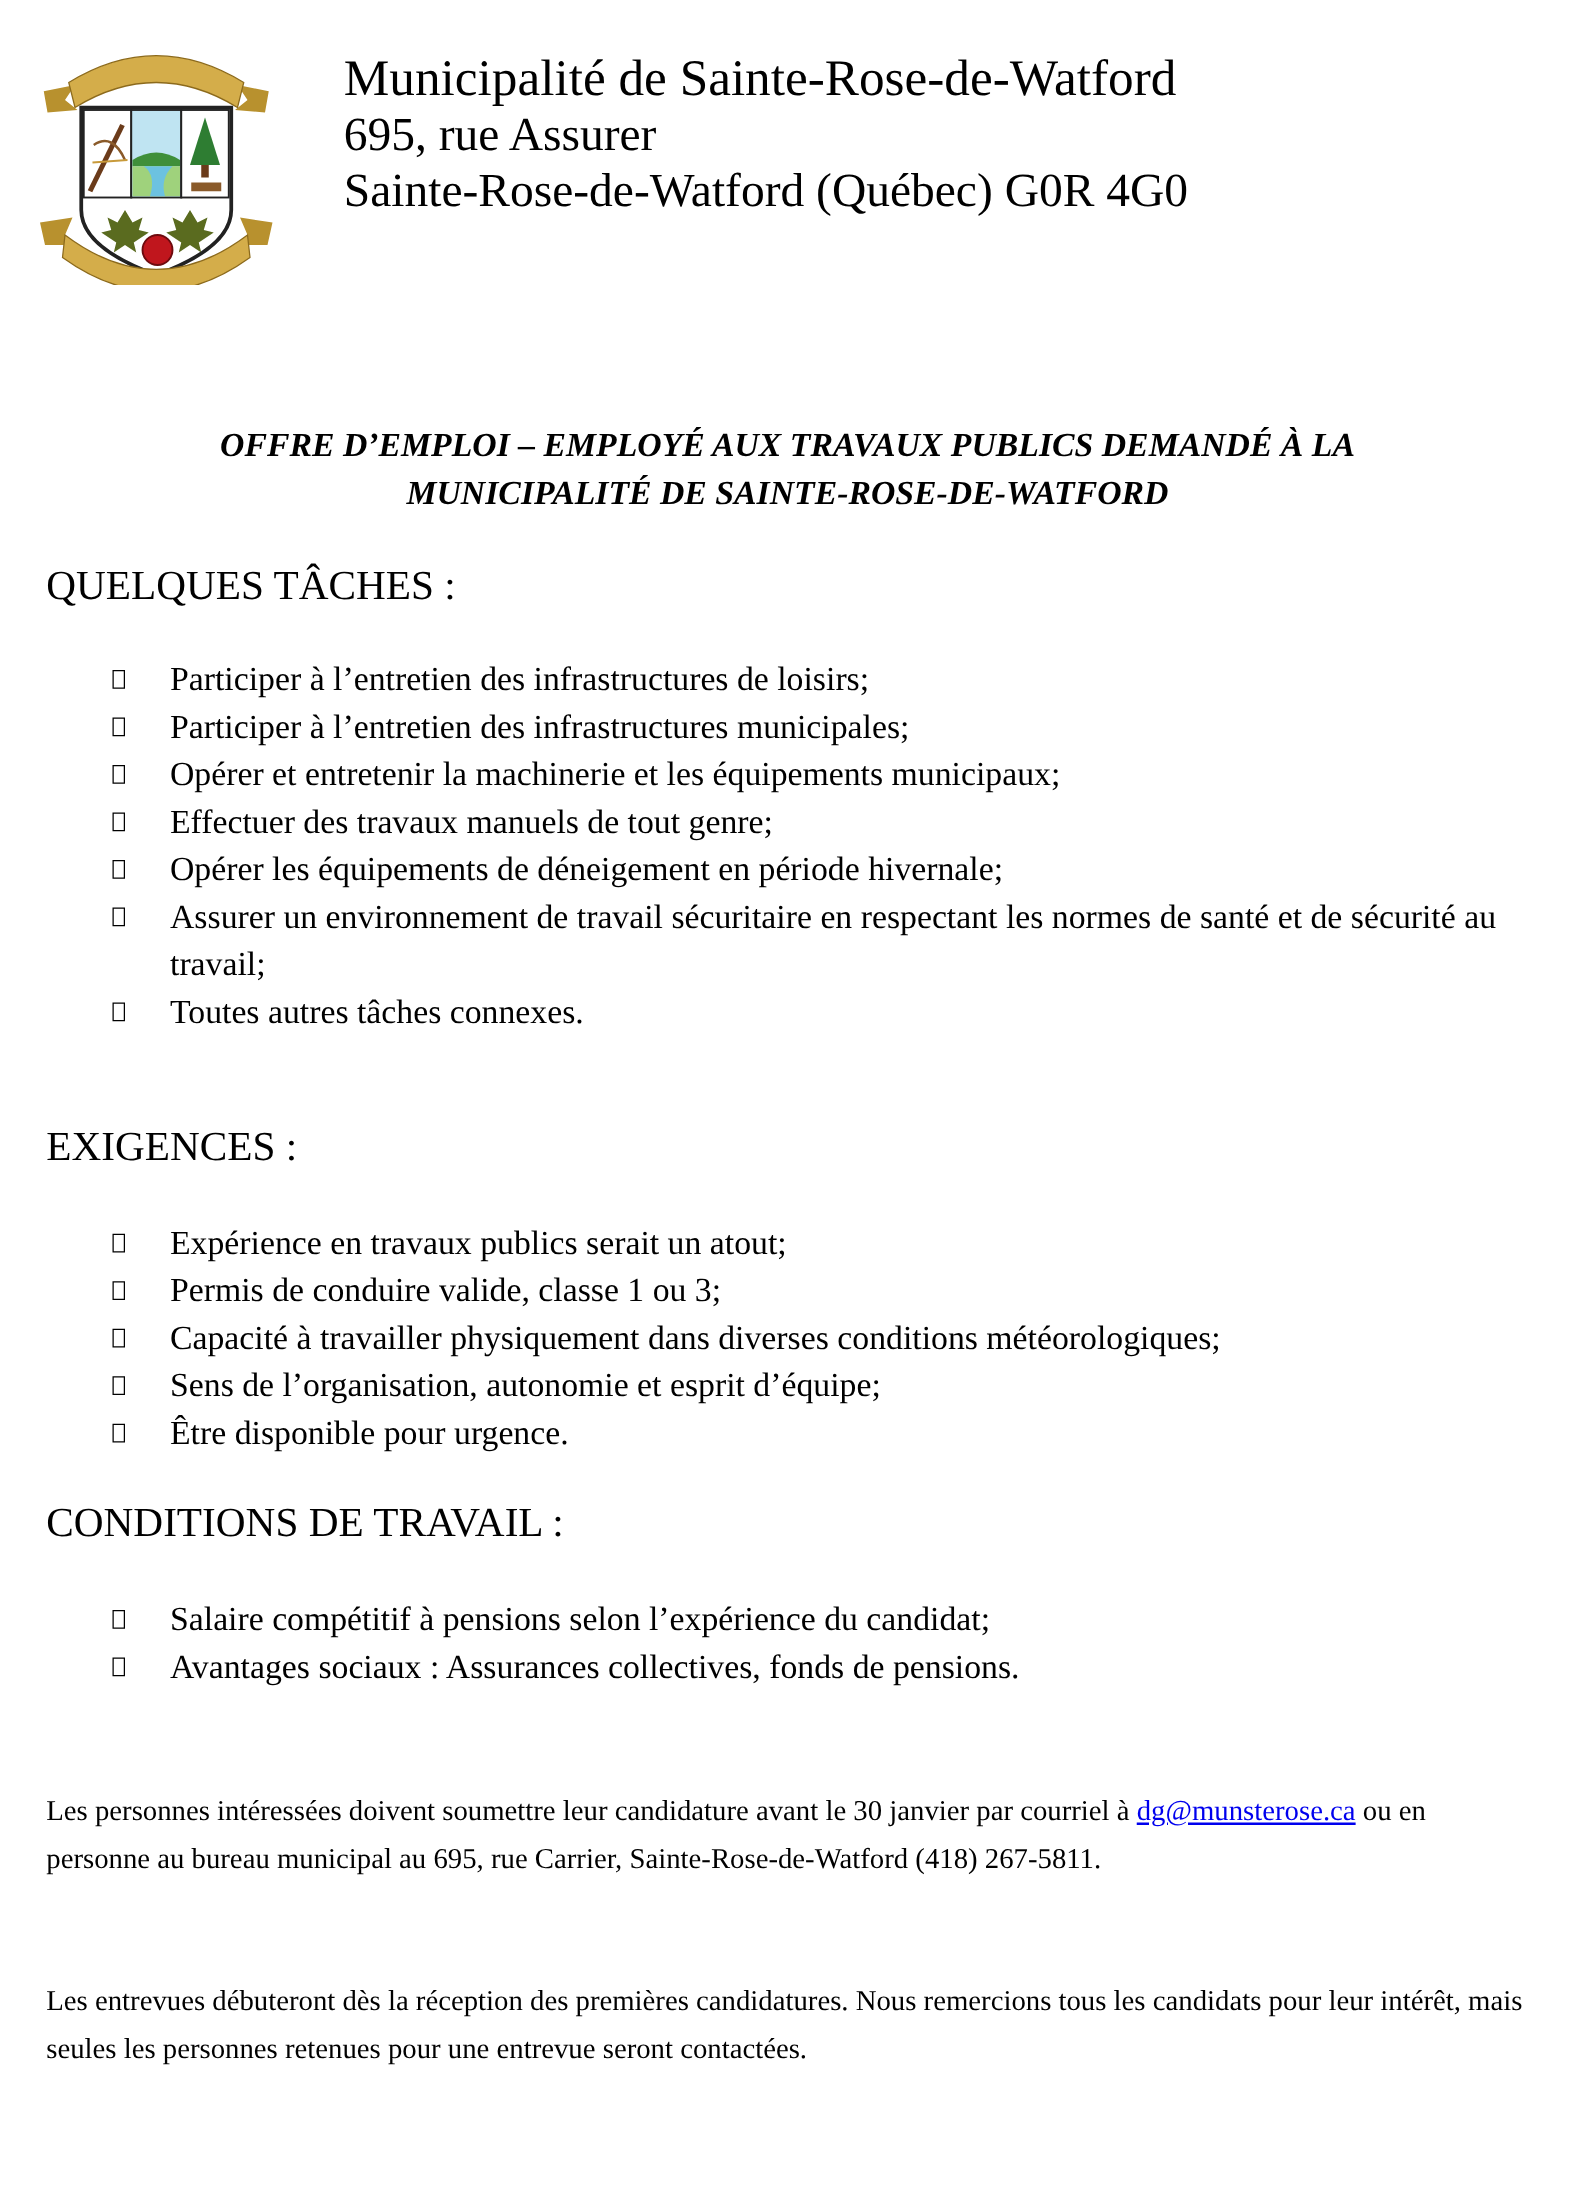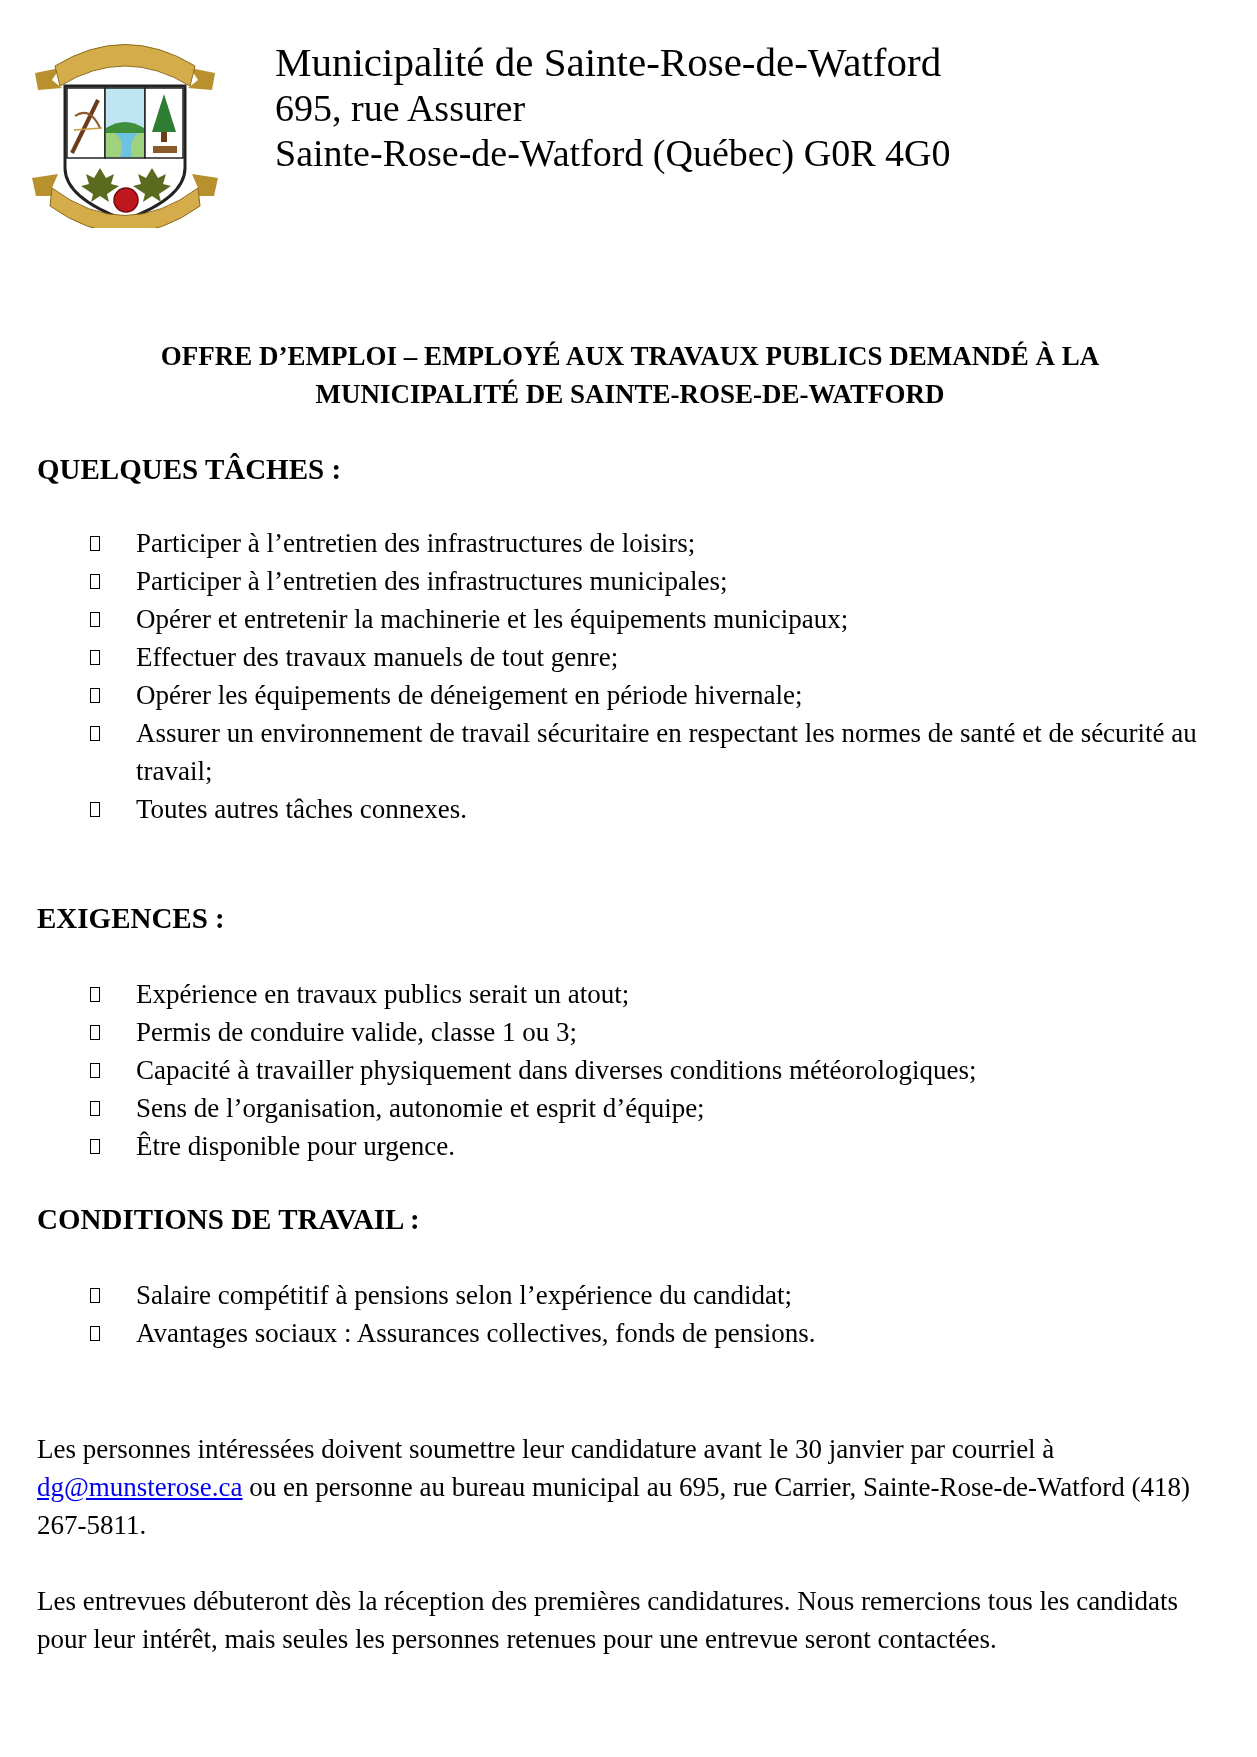--- a/index.html
+++ b/index.html
@@ -2,28 +2,28 @@
 <html><head>
 <meta charset="utf-8">
 <style>
   html, body { margin: 0; padding: 0; background: #ffffff; }
   body { width: 1257px; height: 1757px; position: relative; overflow: hidden;
          font-family: "Liberation Serif", "DejaVu Serif", serif; color: #000; }
   .logo { position: absolute; left: 30px; top: 28px; width: 190px; height: 200px; }
   .letterhead { position: absolute; left: 275px; top: 38px; font-size: 38px; line-height: 45px; }
   .letterhead .lh-name { font-size: 41px; line-height: 48px; }
   .title { position: absolute; left: 30px; top: 337px; width: 1200px; text-align: center;
-           font-weight: bold; font-size: 27px; line-height: 38px; }
-  .section-heading { position: absolute; left: 37px; font-weight: bold; font-size: 29px; line-height: 34px; }
+           font-weight: bold; font-size: 27px; line-height: 38px; font-style: italic; }
+  .section-heading { position: absolute; left: 37px; font-weight: normal; font-size: 33px; line-height: 34px; }
   .bullets { position: absolute; left: 90px; width: 1140px; margin: 0; padding: 0; list-style: none;
              font-size: 27px; line-height: 38px; }
   .bullets li { position: relative; padding-left: 46px; }
   .bullet-box { position: absolute; left: 0; top: 12px; width: 10px; height: 15px;
                 border: 1.6px solid #000; box-sizing: border-box; }
-  .para { position: absolute; left: 37px; width: 1190px; font-size: 27px; line-height: 38px; margin: 0; }
+  .para { position: absolute; left: 37px; width: 1190px; font-size: 23px; line-height: 38px; margin: 0; }
   .email-link { color: #0000ee; text-decoration: underline; }
 </style>
 </head>
 <body>
 
 <div class="logo">
   <svg width="190" height="200" viewBox="0 0 190 200">
 
     <path d="M5 45 L30 40 L22 52 L32 60 L8 62 Z" fill="#b8912e"></path>
     <path d="M185 45 L160 40 L168 52 L158 60 L182 62 Z" fill="#b8912e"></path>

